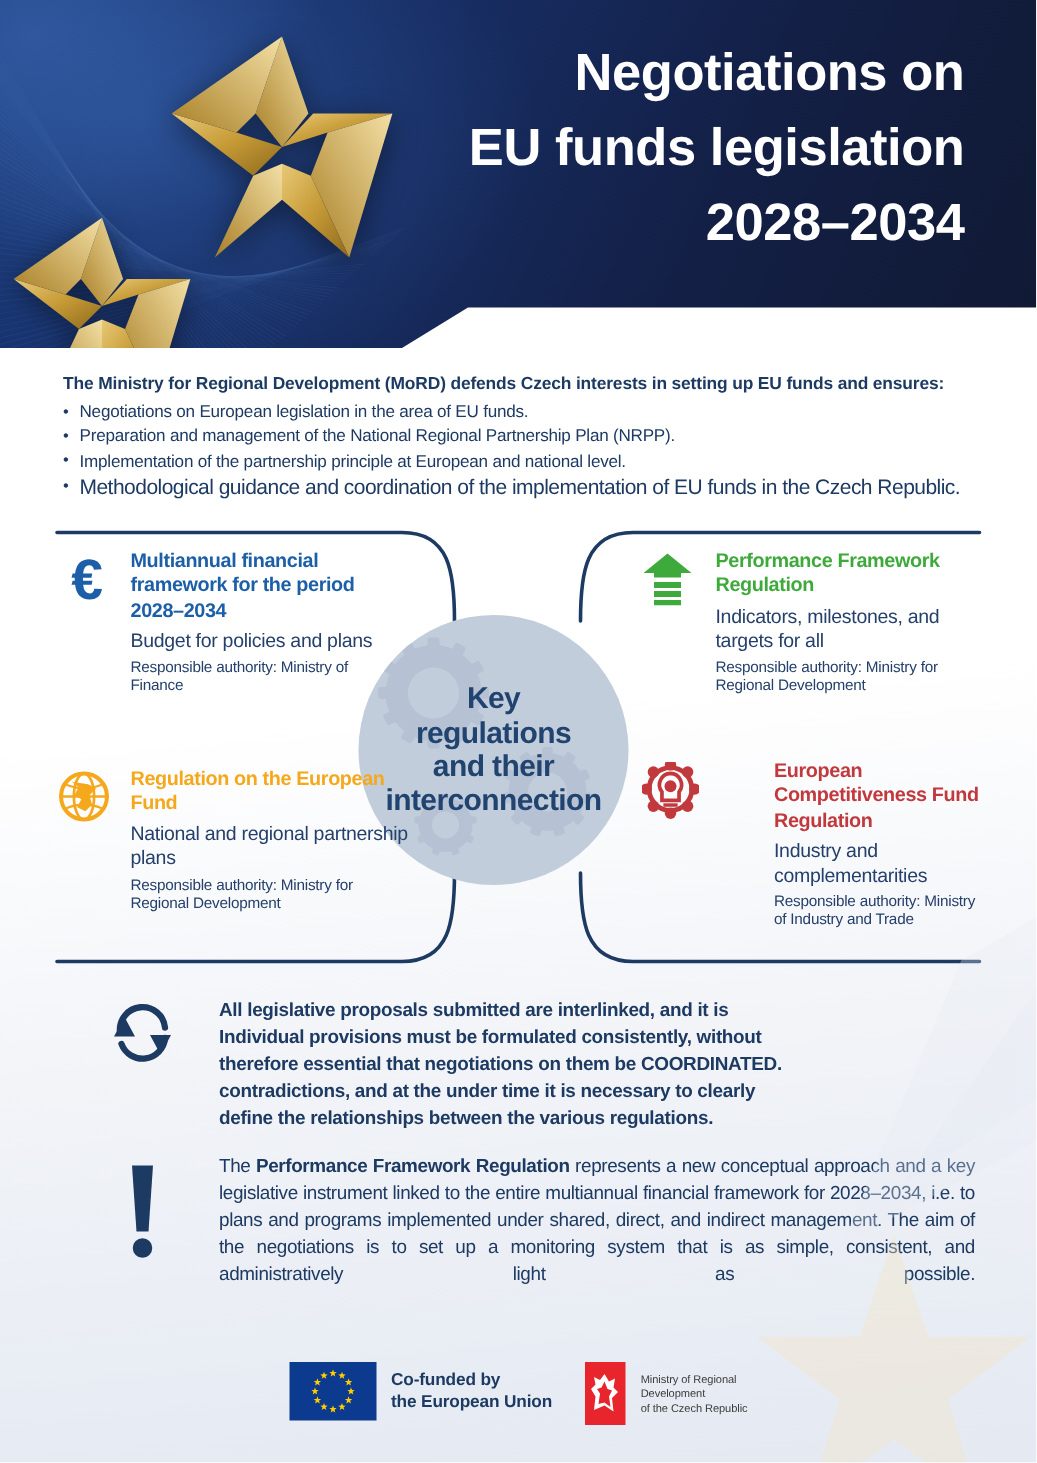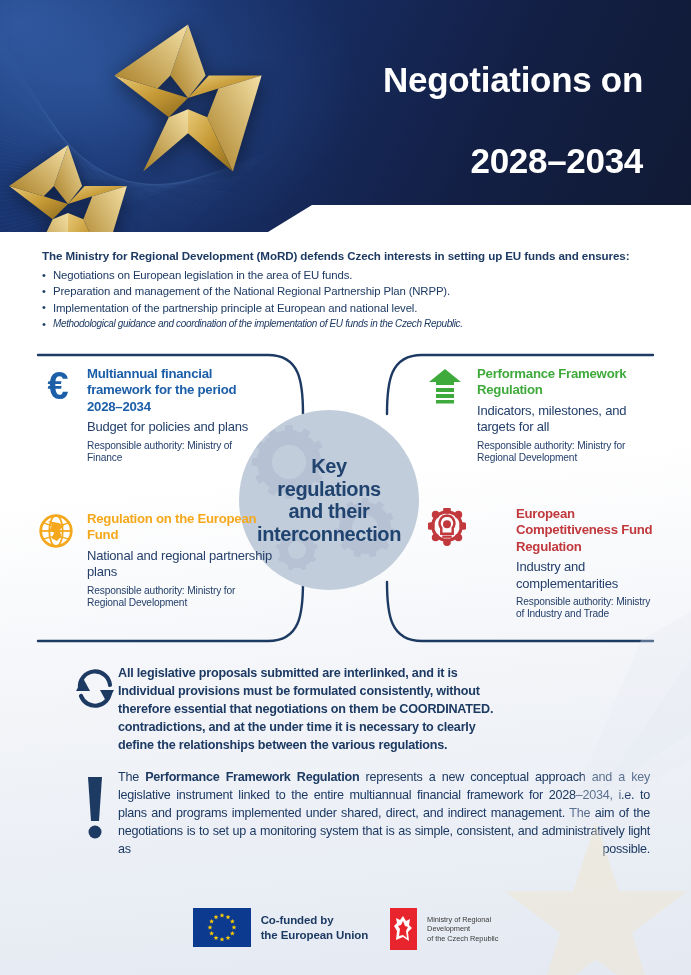--- a/index.html
+++ b/index.html
@@ -40,31 +40,31 @@
   
   .title {
     position:absolute; right:48px; top:24px;
     width:430px; text-align:right;
     color:#ffffff;
     font-weight:bold;
     font-size:35px;
     line-height:50px;
     letter-spacing:-0.3px;
   }
-  .title div { white-space:nowrap;margin-top:31px; }
+  .title div { white-space:nowrap; }
 
   
   .intro { position:absolute; left:42px; top:248px; width:608px; color:#1d3a63; }
   .intro .lead { font-weight:bold; font-size:11.6px; line-height:15px; letter-spacing:-0.1px; }
   .intro ul { list-style:none; margin-top:4px; }
   .intro li {
     font-size:11.4px; line-height:16.4px; letter-spacing:-0.15px;
     position:relative; padding-left:11px; white-space:nowrap;
   }
-  .intro li:last-child { font-size:10px; letter-spacing:-0.35px;font-style:italic; }
+  .intro li:last-child { font-size:14px; letter-spacing:-0.35px; }
   .intro li:before {
     content:"\2022"; position:absolute; left:0; top:-0.5px; font-size:11px;
   }
 
   
   .diagram { position:absolute; left:0; top:352px; width:691px; height:292px; }
   .diagram svg.frame { position:absolute; left:0; top:0; }
 
   .quad { position:absolute; display:flex; gap:9px; }
   .q-icon { width:40px; flex:0 0 40px; padding-top:2px; }
@@ -96,21 +96,21 @@
   }
   .hub .gears { position:absolute; left:0; top:0; opacity:.5; }
   .hub .hub-text {
     position:absolute; left:0; top:0; width:180px; height:180px;
     display:flex; flex-direction:column; justify-content:center; align-items:center;
     color:#20446f; font-weight:bold; font-size:20px; line-height:22.5px;
     letter-spacing:-0.4px; text-align:center;
   }
 
   
-  .note { position:absolute; display:flex; gap:0; }
+  .note { position:absolute; display:flex; gap:28px; }
   .note-ico { flex:0 0 46px; padding-top:3px; }
   .note-ico svg { display:block; }
   .note-txt {
     color:#1d3a63; text-align:justify; text-justify:inter-word;
   }
   #note-coord { left:72px; top:664px; width:578px; }
   #note-coord .note-txt {
     font-weight:bold; font-size:12.6px; line-height:18px; letter-spacing:-0.2px;
   }
   #note-coord .note-txt > span { display:block; }
@@ -242,20 +242,21 @@
         <polygon points="78,96 62,62 50,57 50,72" fill="url(#gA)"></polygon>
         <polygon points="22,96 50,72 50,57 38,62" fill="url(#gB)"></polygon>
         <polygon points="4,36 38,62 50,50 31,44" fill="url(#gA)"></polygon>
         <polygon points="4,36 31,44 39,36 50,4" fill="url(#gB)"></polygon>
       </svg>
     </div>
   </div>
 
   <div class="title">
     <div>Negotiations on</div>
+    <div>EU funds legislation</div>
     <div>2028–2034</div>
   </div>
 
   <div class="intro">
     <div class="lead">The Ministry for Regional Development (MoRD) defends Czech interests in setting up EU funds and ensures:</div>
     <ul>
       <li>Negotiations on European legislation in the area of EU funds.</li>
       <li>Preparation and management of the National Regional Partnership Plan (NRPP).</li>
       <li>Implementation of the partnership principle at European and national level.</li>
       <li>Methodological guidance and coordination of the implementation of EU funds in the Czech Republic.</li>

